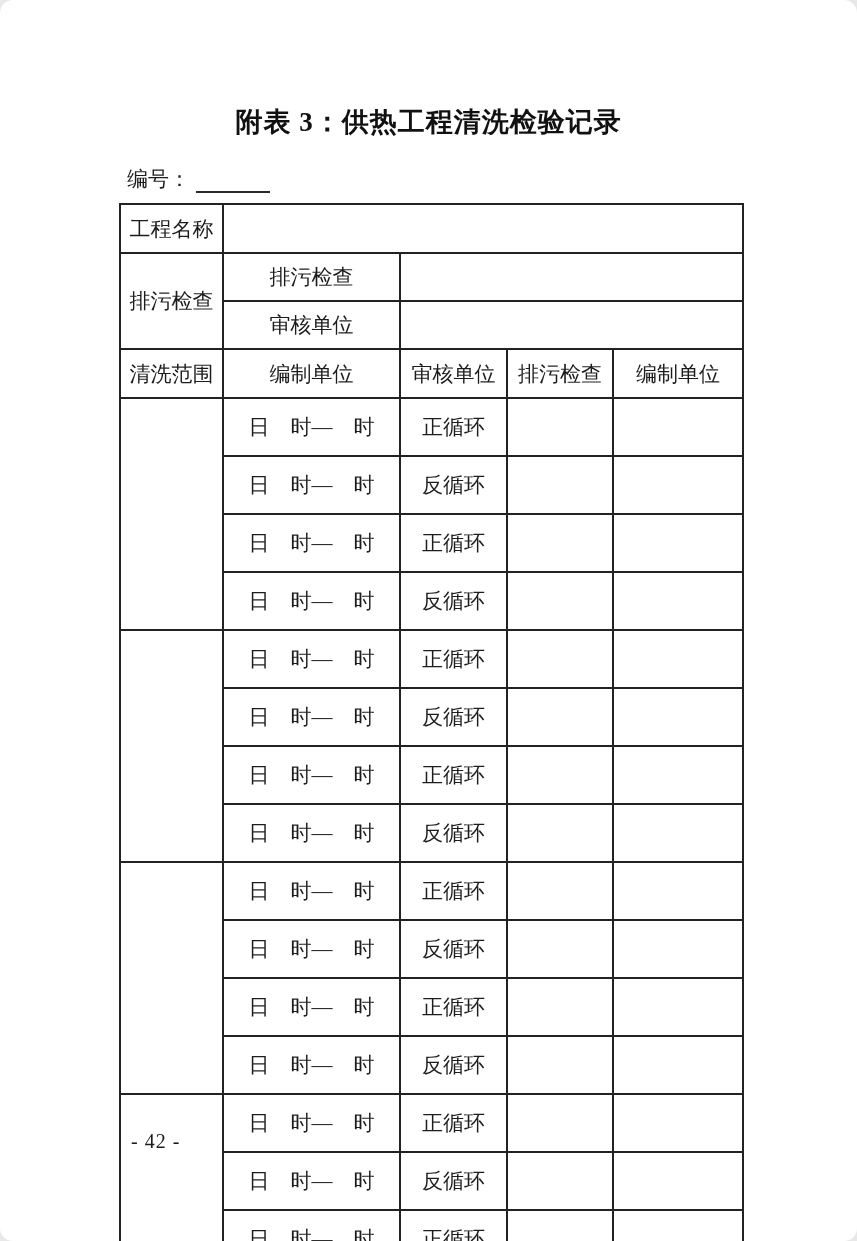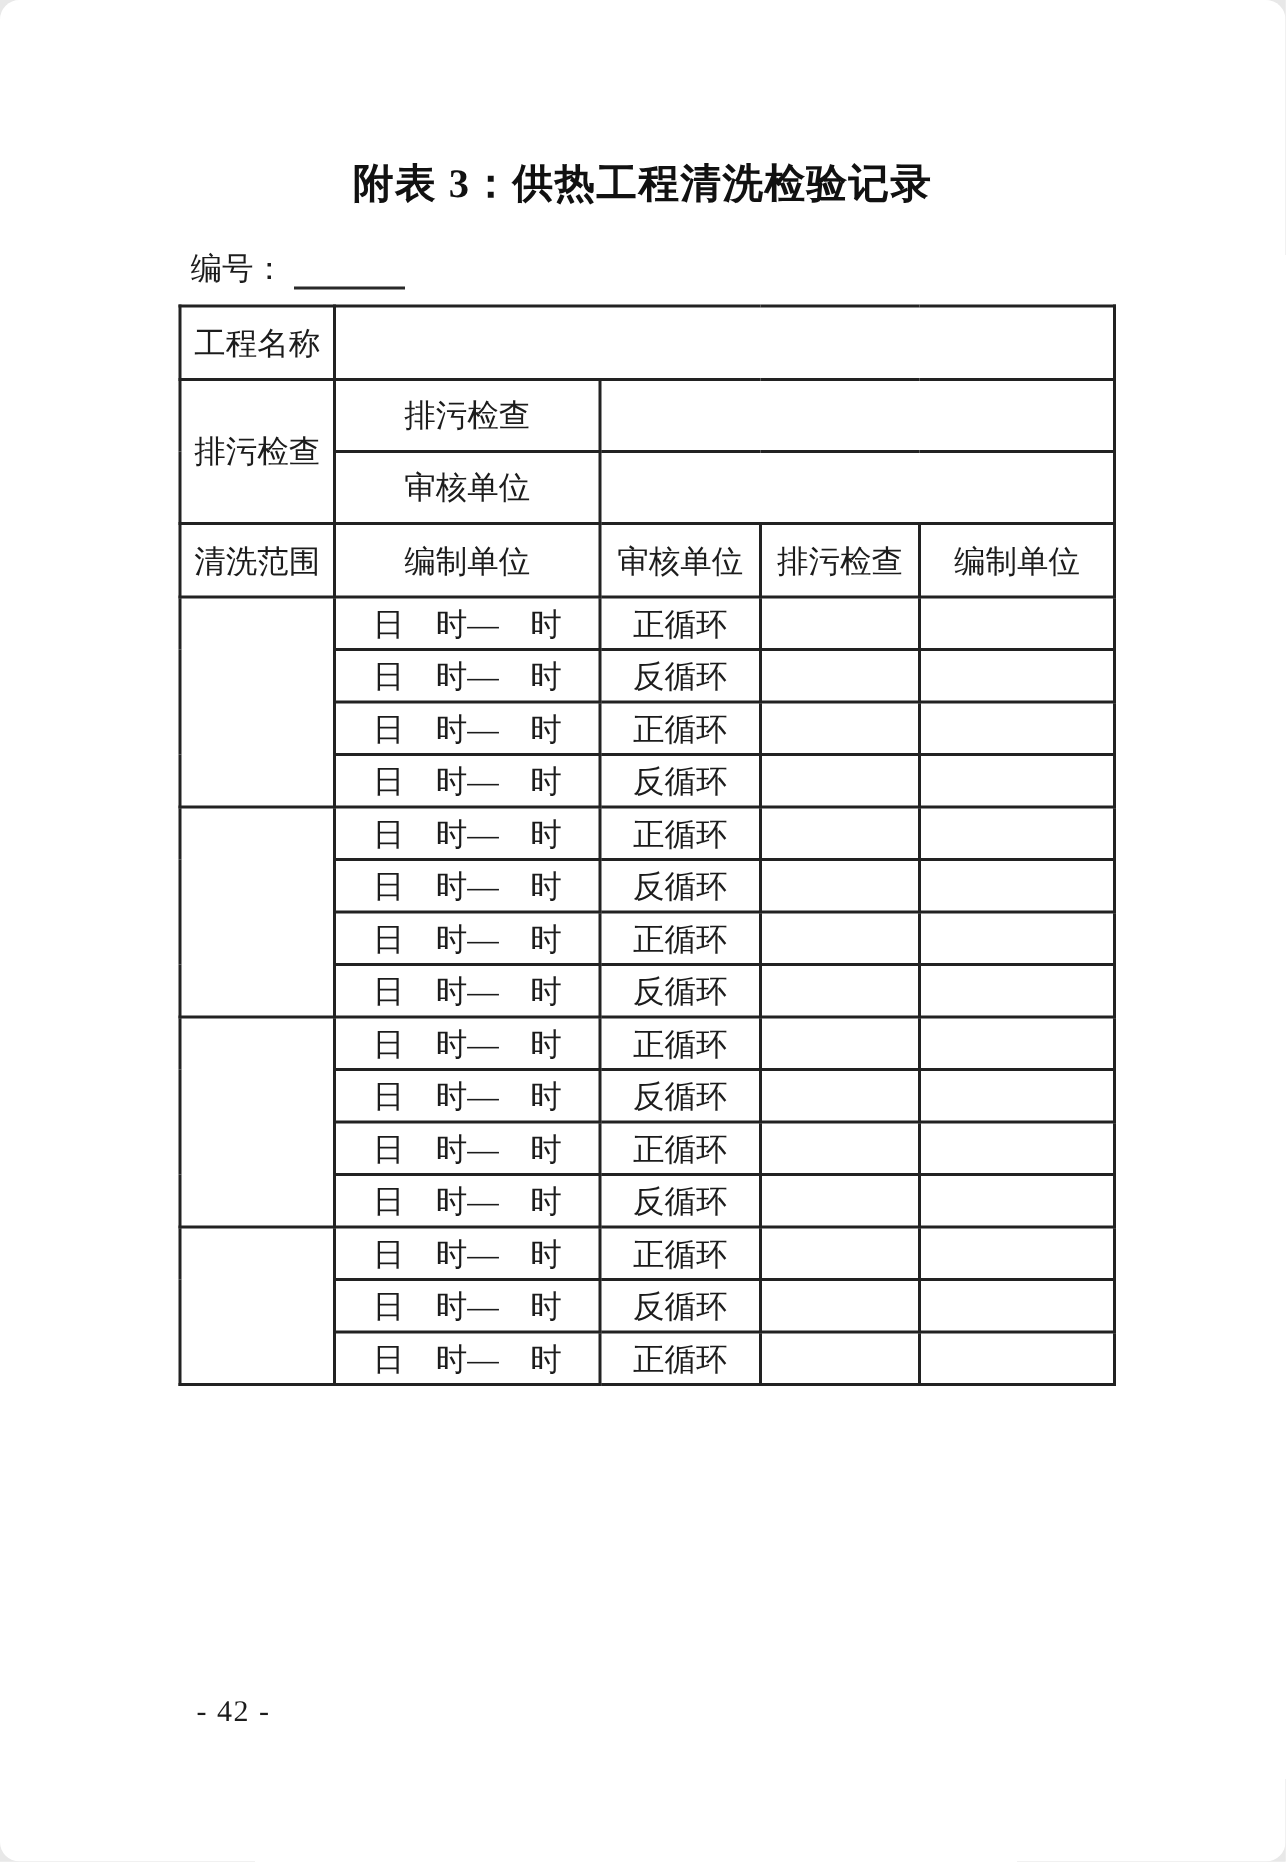--- a/index.html
+++ b/index.html
@@ -56,21 +56,21 @@
     font-weight: normal;
     vertical-align: middle;
     overflow: hidden;
     white-space: nowrap;
   }
   .label-cell { text-align: center; padding-left: 6px; }
   .center-cell { text-align: center; }
   tr.r-top    { height: 49px; }
   tr.r-unit   { height: 48px; }
   tr.r-head   { height: 49px; }
-  tr.r-data   { height: 35px; padding-left: 31px; }
+  tr.r-data   { height: 58px; padding-left: 31px; }
   .page-number {
     position: absolute;
     top: 1130px;
     left: 131px;
     font-size: 20px;
     letter-spacing: 1px;
     color: #1c1c1c;
     white-space: pre;
   }
 </style>

